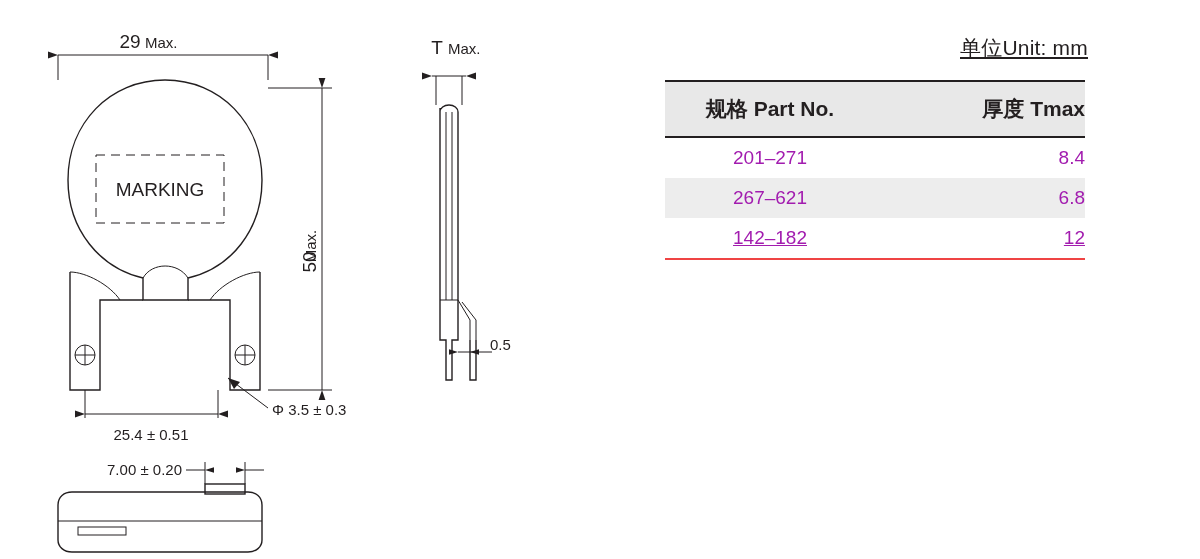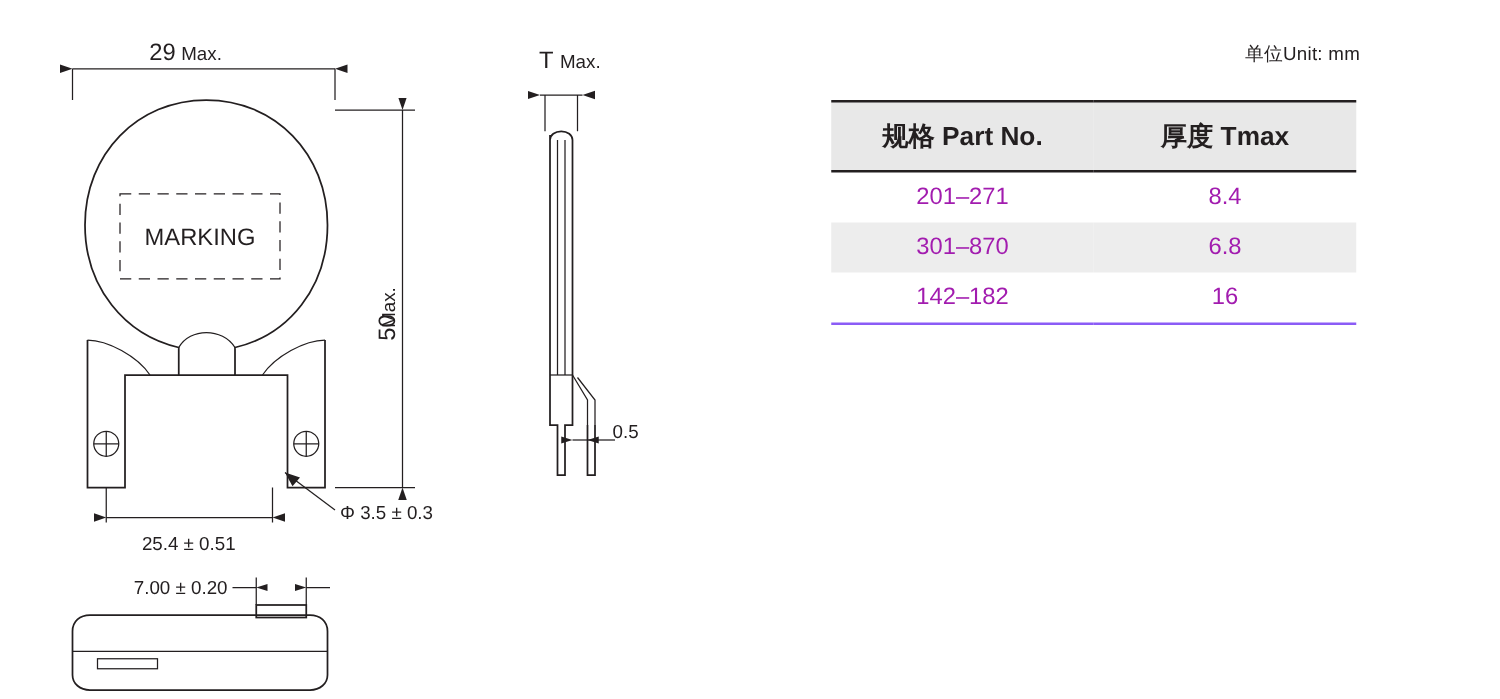--- a/index.html
+++ b/index.html
@@ -25,24 +25,25 @@
     position: absolute;
     left: 0; top: 0;
     width: 1200px;
     height: 559px;
   }
   
   .unit-label {
     position: absolute;
     right: 112px;
     top: 34px;
-    font-size: 15px;
+    font-size: 21px;
     color: #231f20;
     white-space: nowrap;
     letter-spacing: 0.2px;
+    text-decoration: underline;
   }
   
   .spec-table {
     position: absolute;
     left: 665px;
     top: 80px;
     width: 420px;
     border-collapse: collapse;
     font-size: 19px;
   }
@@ -60,24 +61,25 @@
     text-align: center;
     padding: 9px 0 9px 0;
     color: #a21caf;
     font-size: 19px;
     border: none;
   }
   .spec-table tbody tr:nth-child(even) td {
     background: #ededed;
   }
   .spec-table tbody tr:last-child td {
-    border-bottom: 2px solid #8b5cf6;
+    border-bottom: 2px solid #ef4444;
+    text-decoration: underline;
   }
   .spec-table th.col1, .spec-table td.col1 { width: 50%; }
-  .spec-table th.col2, .spec-table td.col2 { width: 50%; }
+  .spec-table th.col2, .spec-table td.col2 { width: 50%; text-align: right; }
 
   
   .dim-text {
     font-family: "Liberation Sans", sans-serif;
     font-size: 19px;
     fill: #231f20;
   }
   .dim-text-small {
     font-family: "Liberation Sans", sans-serif;
     font-size: 15px;
@@ -234,23 +236,23 @@
         <th class="col1">规格 Part No.</th>
         <th class="col2">厚度 Tmax</th>
       </tr>
     </thead>
     <tbody>
       <tr>
         <td class="col1">201–271</td>
         <td class="col2">8.4</td>
       </tr>
       <tr>
-        <td class="col1">301–870</td>
+        <td class="col1">267–621</td>
         <td class="col2">6.8</td>
       </tr>
       <tr>
         <td class="col1">142–182</td>
-        <td class="col2">16</td>
+        <td class="col2">12</td>
       </tr>
     </tbody>
   </table>
 
 </div>
 
 </body></html>

